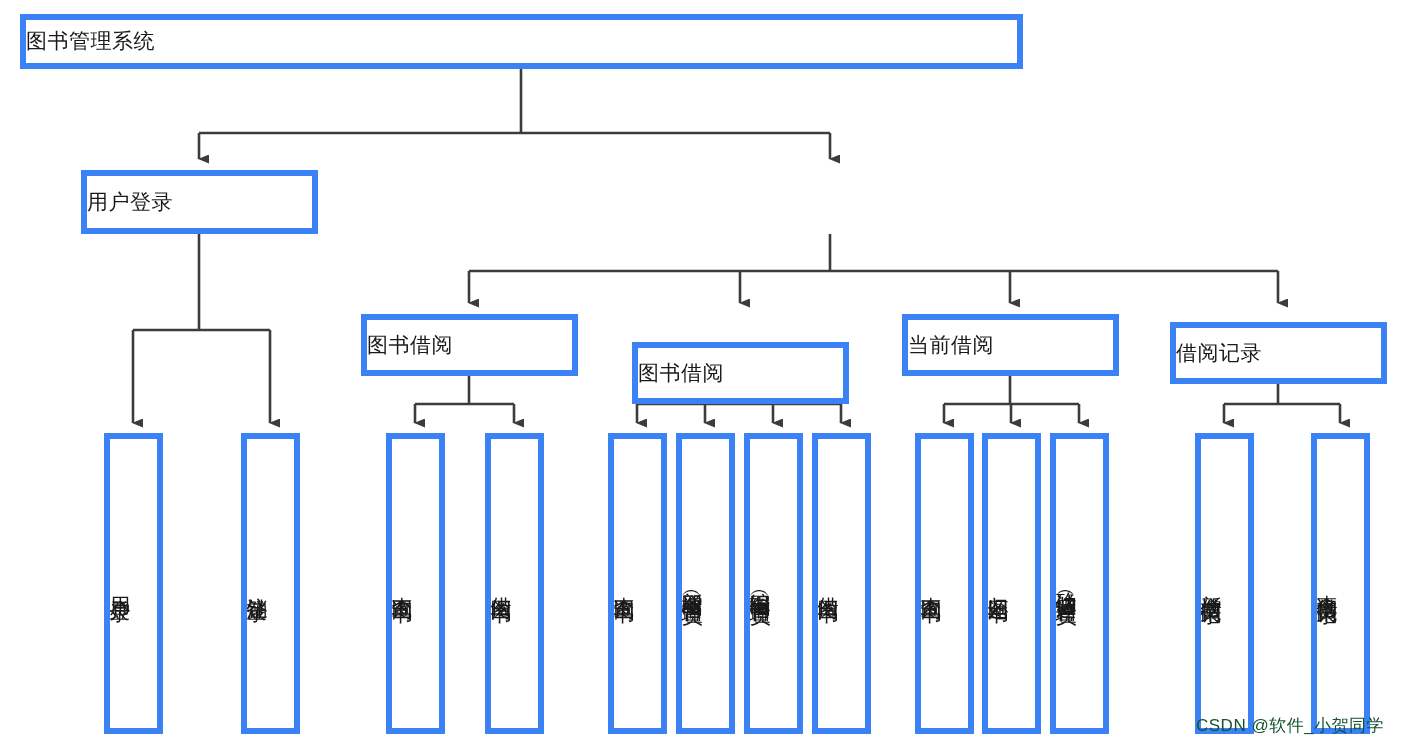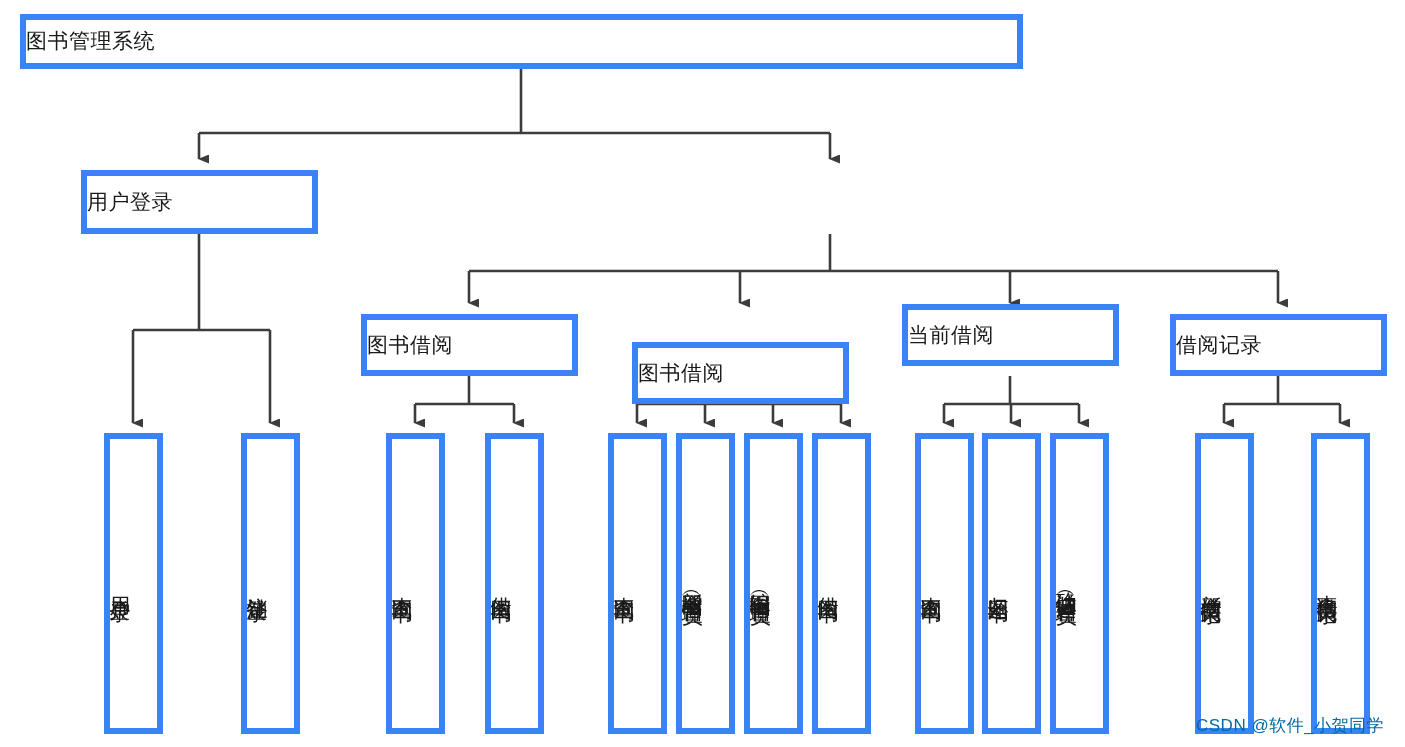--- a/index.html
+++ b/index.html
@@ -44,21 +44,21 @@
   }
   .node-label.vertical {
     writing-mode: vertical-rl;
     text-orientation: upright;
     font-size: 21px;
     letter-spacing: 2px;
     line-height: 1;
   }
   .watermark {
     position: absolute;
-    color: #0369a1;
+    color: #14532d;
     font-size: 17px;
     letter-spacing: 0.5px;
     white-space: nowrap;
     pointer-events: none;
   }
 </style>
 </head>
 <body>
 
 <div id="stage">
@@ -121,24 +121,24 @@
   <div class="node-box" style="left:81px; top:170px; width:237px; height:64px;">
     <span class="node-label">用户登录</span>
   </div>
 
   <div class="node-box" style="left:361px; top:314px; width:217px; height:62px;">
     <span class="node-label">图书借阅</span>
   </div>
   <div class="node-box" style="left:632px; top:314px; width:217px; height:62px;margin-top:28px;">
     <span class="node-label">图书借阅</span>
   </div>
-  <div class="node-box" style="left:902px; top:304px; width:217px; height:62px;">
+  <div class="node-box" style="left:902px; top:314px; width:217px; height:62px;">
     <span class="node-label">当前借阅</span>
   </div>
-  <div class="node-box" style="left:1170px; top:314px; width:217px; height:62px;">
+  <div class="node-box" style="left:1170px; top:322px; width:217px; height:62px;">
     <span class="node-label">借阅记录</span>
   </div>
 
   <div class="node-box" style="left:104px; top:433px; width:59px; height:301px;">
     <span class="node-label vertical">用户登录</span>
   </div>
   <div class="node-box" style="left:241px; top:433px; width:59px; height:301px;">
     <span class="node-label vertical">注销登录</span>
   </div>
 

